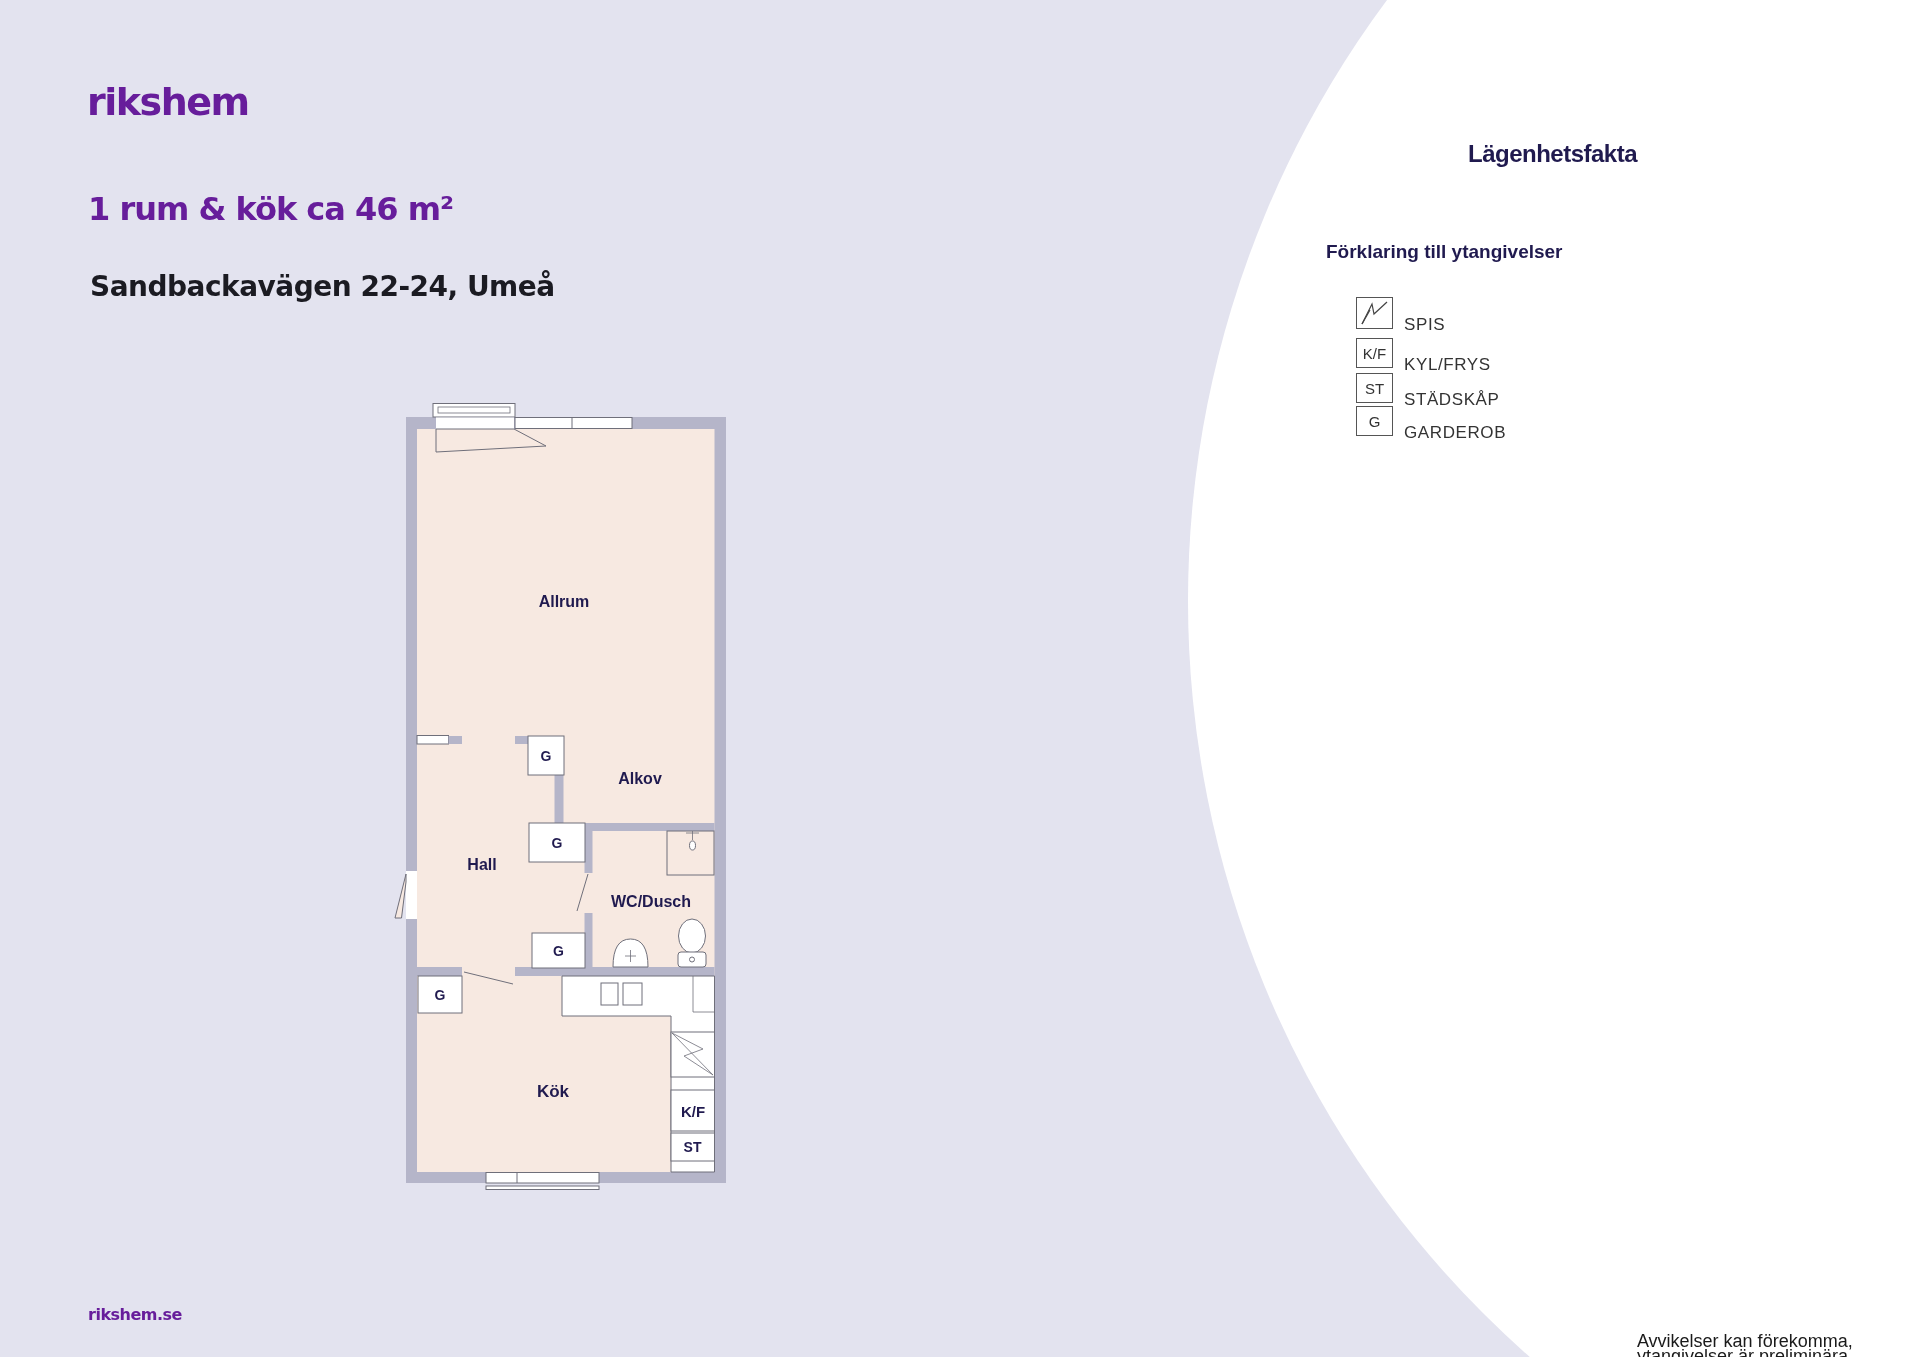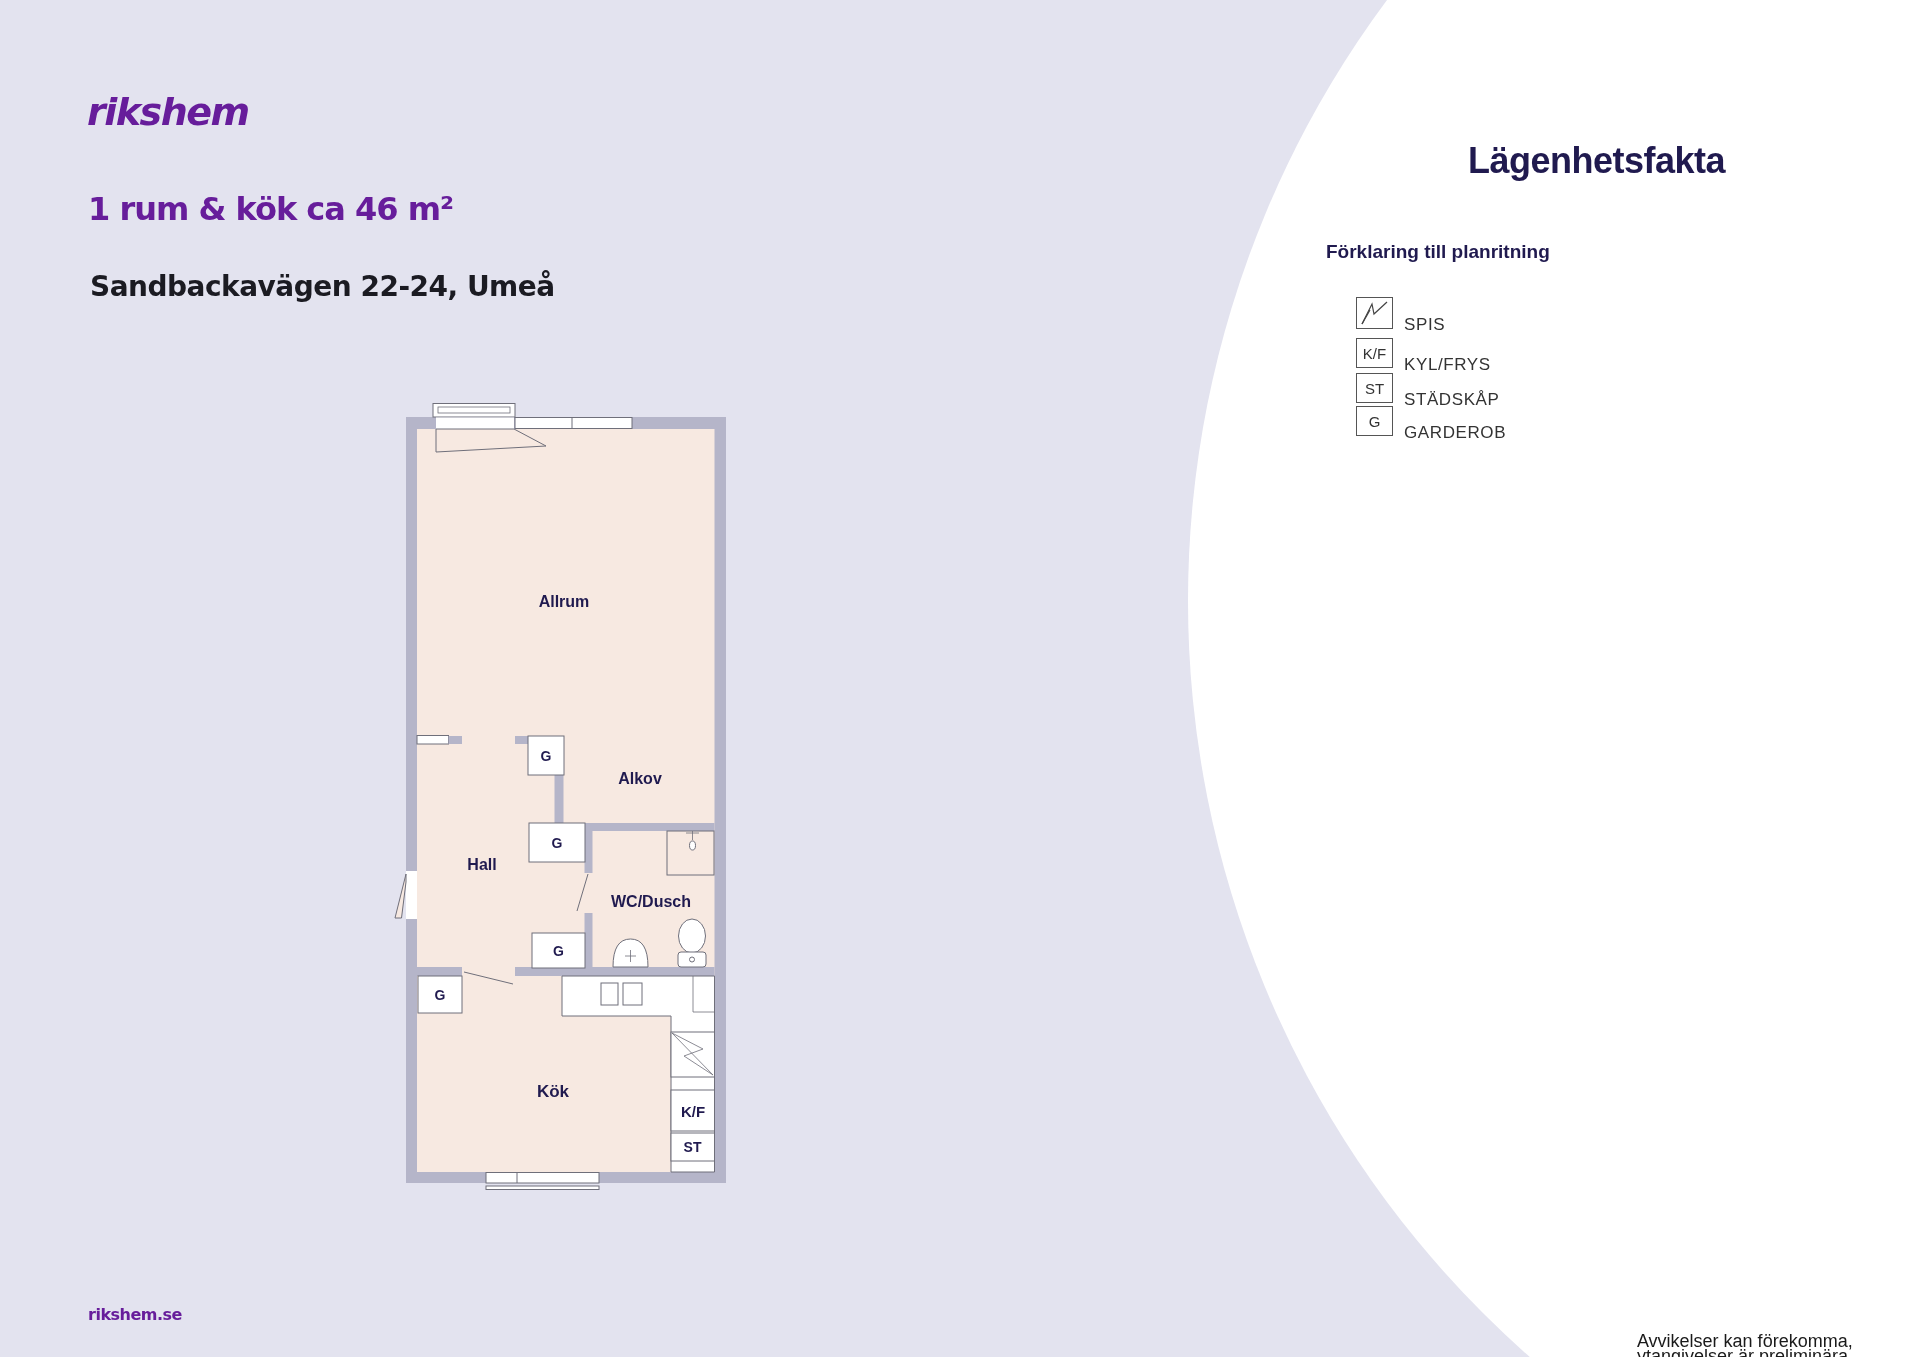--- a/index.html
+++ b/index.html
@@ -15,25 +15,24 @@
     left:1188px;top:-406px;
     width:2014px;height:2014px;
     border-radius:50%;
     background:#ffffff;
     z-index:1;
   }
   .layer{position:absolute;z-index:2;}
 
   
   .logo{
-    left:87px;top:90px;
+    left:87px;top:80px;
     font-family:"DejaVu Sans",sans-serif;
     font-weight:800;font-size:38px;letter-spacing:-1.5px;
     color:var(--purple);
-    font-style:italic;
   }
   .title{
     left:88px;top:190px;
     font-family:"DejaVu Sans",sans-serif;
     font-weight:800;font-size:32px;letter-spacing:-1px;
     color:var(--purple);
   }
   .address{
     left:90px;top:270px;
     font-family:"DejaVu Sans",sans-serif;
@@ -44,21 +43,21 @@
   .website{
     left:88px;top:1305px;
     font-family:"DejaVu Sans",sans-serif;
     font-weight:800;font-size:16px;letter-spacing:-0.5px;
     color:var(--purple);
   }
 
   
   .facts-title{
     left:1468px;top:140px;
-    font-weight:700;font-size:36px;letter-spacing:-0.5px;
+    font-weight:700;font-size:24px;letter-spacing:-0.5px;
     color:var(--navy);
   }
   .legend-heading{
     left:1326px;top:241px;
     font-weight:700;font-size:19px;
     color:var(--navy);
   }
   .legend{left:1356px;top:291px;width:360px;height:150px;}
   .lrow{position:absolute;left:0;display:flex;align-items:center;}
   .lbox{
@@ -104,21 +103,21 @@
 <body>
 
 <div class="white-circle"></div>
 
 <div class="layer logo">rikshem</div>
 <div class="layer title">1 rum &amp; kök ca 46 m²</div>
 <div class="layer address">Sandbackavägen 22-24, Umeå</div>
 <div class="layer website">rikshem.se</div>
 
 <div class="layer facts-title">Lägenhetsfakta</div>
-<div class="layer legend-heading">Förklaring till planritning</div>
+<div class="layer legend-heading">Förklaring till ytangivelser</div>
 
 <div class="layer legend">
   <div class="lrow" style="top:0px">
     <span class="lbox" style="height:32px">
       <svg width="35" height="30" viewBox="0 0 35 30">
         <polyline points="5,26 15,6 17,16 30,4" fill="none" stroke="#444" stroke-width="1.2"></polyline>
         <line x1="5" y1="26" x2="13" y2="12" fill="none" stroke="#444" stroke-width="1.2"></line>
       </svg>
     </span>
     <span class="llabel">SPIS</span>

